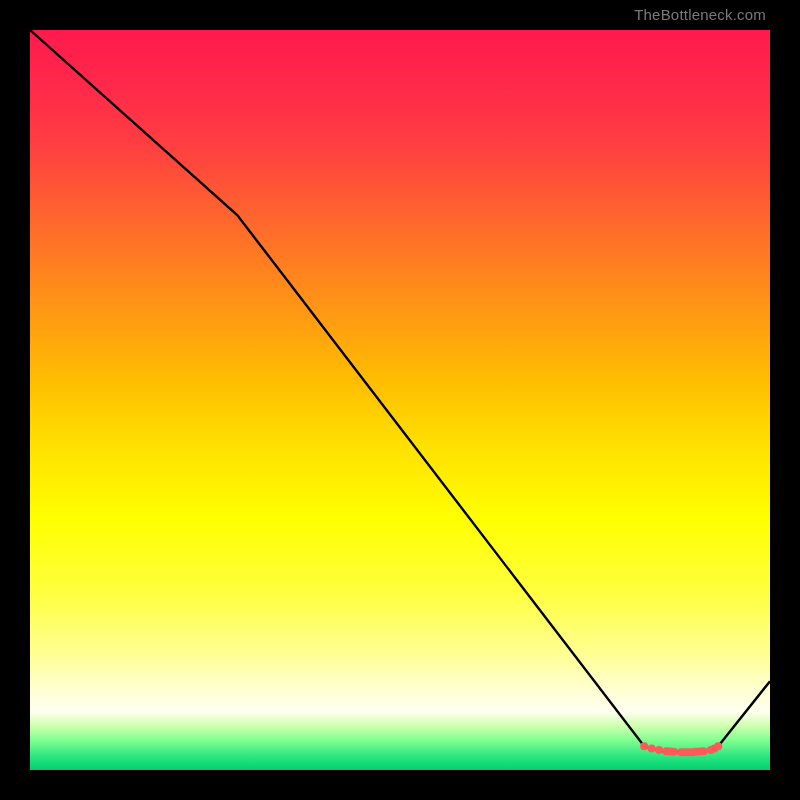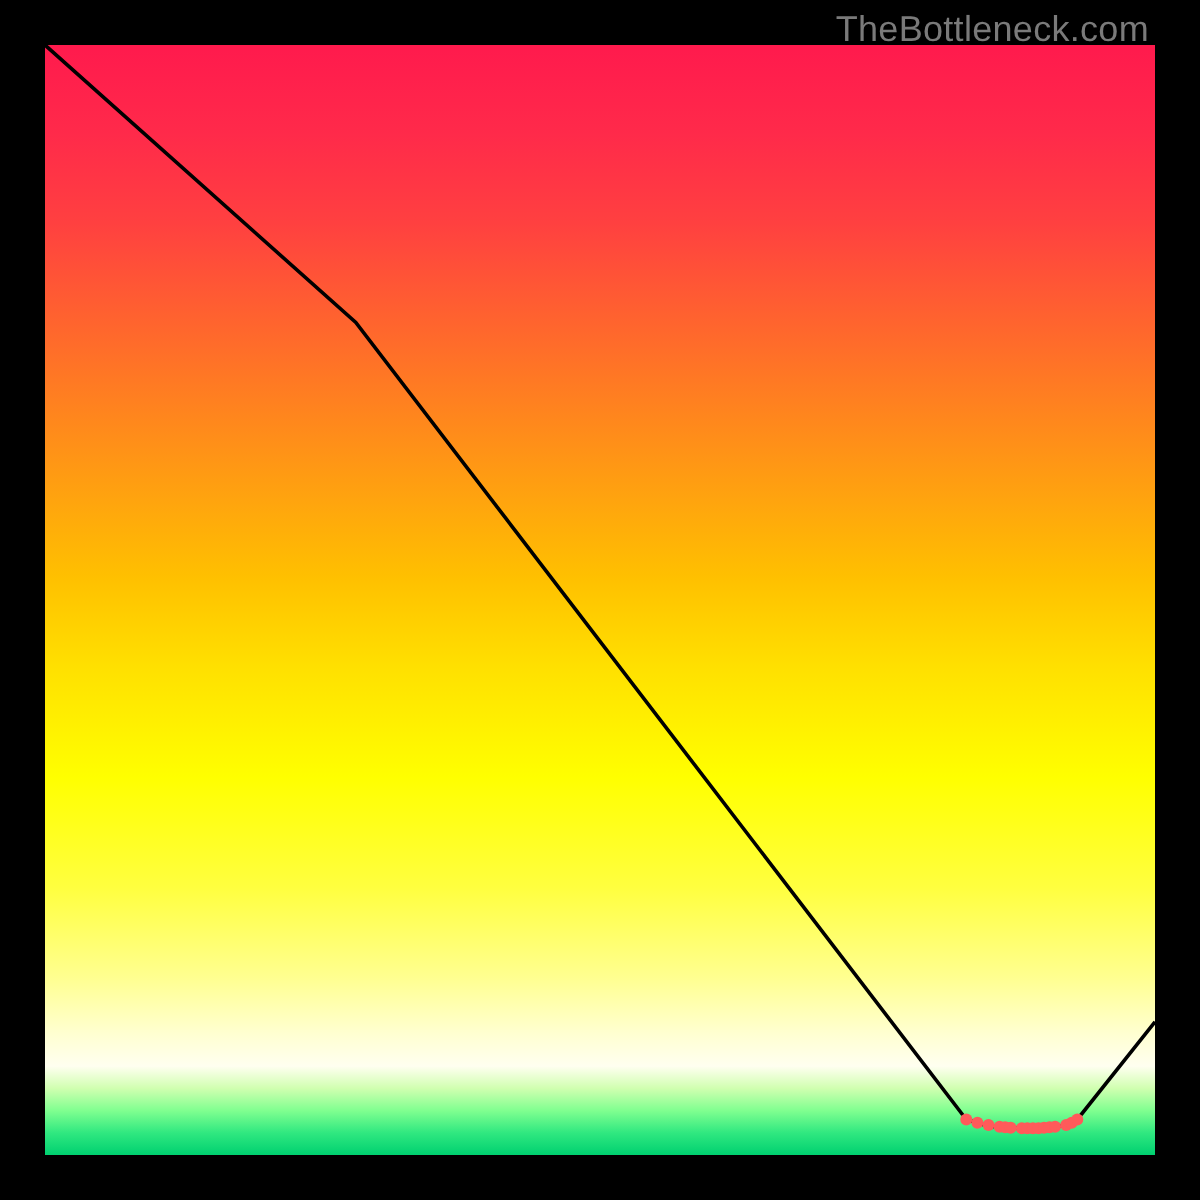--- a/index.html
+++ b/index.html
@@ -34,21 +34,21 @@
       #80ff90 96%,
       #30e880 98%,
       #00d070 100%
     );
   }
   .attribution {
     position: absolute;
     top: 6px;
     right: 34px;
     font-family: Arial, Helvetica, sans-serif;
-    font-size: 24px;
+    font-size: 15px;
     font-weight: 500;
     color: #7a7a7a;
     letter-spacing: 0.2px;
   }
   svg.curve {
     position: absolute;
     left: 0; top: 0;
     width: 740px;
     height: 740px;
   }

